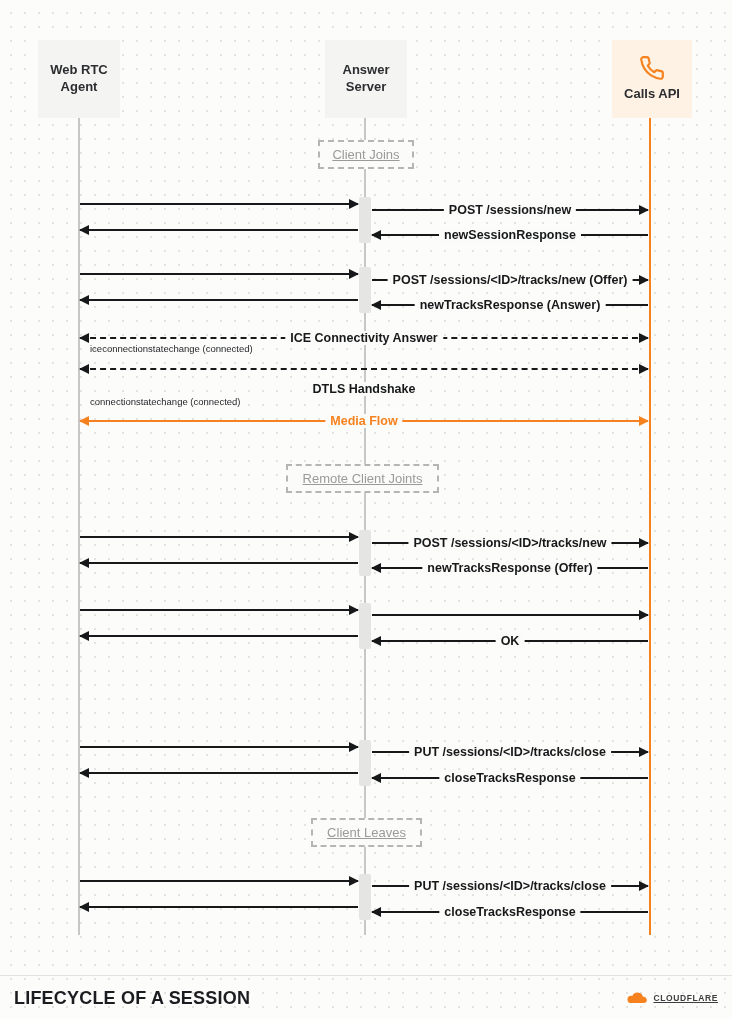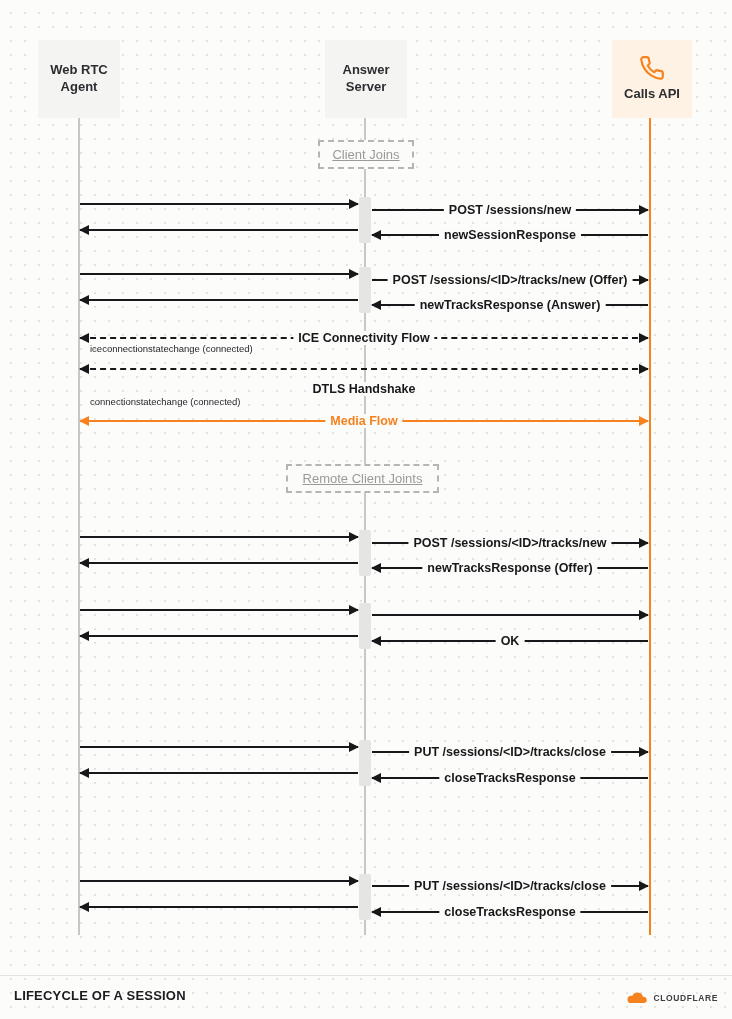--- a/index.html
+++ b/index.html
@@ -24,23 +24,23 @@
   .msg.dashed{border-top-style:dashed;}
   .msg.orange{color:#f6821f;}
   .h{position:absolute;width:0;height:0;}
   .h.r{right:-1px;top:-6px;border-top:5px solid transparent;border-bottom:5px solid transparent;border-left:10px solid currentColor;}
   .h.l{left:-1px;top:-6px;border-top:5px solid transparent;border-bottom:5px solid transparent;border-right:10px solid currentColor;}
   .mlabel{position:absolute;transform:translate(-50%,-50%);background:#fbfbf9;padding:0 5px;
     font-weight:bold;font-size:12.5px;color:#17181a;white-space:nowrap;}
   .mlabel.orange{color:#f6821f;}
   .note{position:absolute;font-size:9.5px;color:#27282b;white-space:nowrap;}
   .divider{position:absolute;height:1px;background:#e3e3e1;}
-  .page-title{position:absolute;font-weight:bold;font-size:13px;letter-spacing:.2px;color:#1b1c1f;}
+  .page-title{position:absolute;font-weight:bold;font-size:18px;letter-spacing:.2px;color:#1b1c1f;}
   .brand{position:absolute;display:flex;align-items:center;gap:4px;}
-  .brand-text{font-weight:bold;font-size:8.5px;letter-spacing:.6px;color:#3d3e40;}
+  .brand-text{font-weight:bold;font-size:8.5px;letter-spacing:.6px;color:#3d3e40;text-decoration:underline;}
 </style>
 </head>
 <body>
 
 <div class="canvas">
 
   <div class="lifeline" style="left:78px;top:118px;height:817px;"></div>
   <div class="lifeline" style="left:364px;top:118px;height:817px;"></div>
   <div class="lifeline orange" style="left:649px;top:118px;height:817px;"></div>
 
@@ -97,21 +97,21 @@
     </div>
   <span class="mlabel" style="left:510px;top:305px;">newTracksResponse (Answer)</span>
   <div class="msg" style="left:80px;top:299px;width:278px;">
       <i class="h l"></i>
     </div>
 
   <div class="msg dashed" style="left:80px;top:337px;width:568px;">
       <i class="h l"></i>
       <i class="h r"></i>
     </div>
-  <span class="mlabel" style="left:364px;top:338px;">ICE Connectivity Flow</span>
+  <span class="mlabel" style="left:364px;top:338px;">ICE Connectivity Answer</span>
   <span class="note" style="left:90px;top:343px;">iceconnectionstatechange (connected)</span>
 
   <div class="msg dashed" style="left:80px;top:368px;width:568px;">
       <i class="h l"></i>
       <i class="h r"></i>
     </div>
   <span class="mlabel" style="left:364px;top:357px;margin-top:32px;">DTLS Handshake</span>
   <span class="note" style="left:90px;top:396px;">connectionstatechange (connected)</span>
 
   <div class="msg orange" style="left:80px;top:420px;width:568px;">
@@ -162,20 +162,23 @@
     </div>
   <span class="mlabel" style="left:510px;top:752px;">PUT /sessions/&lt;ID&gt;/tracks/close</span>
   <div class="msg" style="left:372px;top:777px;width:276px;">
       <i class="h l"></i>
     </div>
   <span class="mlabel" style="left:510px;top:778px;">closeTracksResponse</span>
   <div class="msg" style="left:80px;top:772px;width:278px;">
       <i class="h l"></i>
     </div>
 
+  <div class="group" style="left:311px;top:818px;width:111px;height:29px;">
+    <span>Client Leaves</span>
+  </div>
 
   <div class="msg" style="left:80px;top:880px;width:278px;">
       <i class="h r"></i>
     </div>
   <div class="msg" style="left:372px;top:885px;width:276px;">
       <i class="h r"></i>
     </div>
   <span class="mlabel" style="left:510px;top:886px;">PUT /sessions/&lt;ID&gt;/tracks/close</span>
   <div class="msg" style="left:372px;top:911px;width:276px;">
       <i class="h l"></i>

